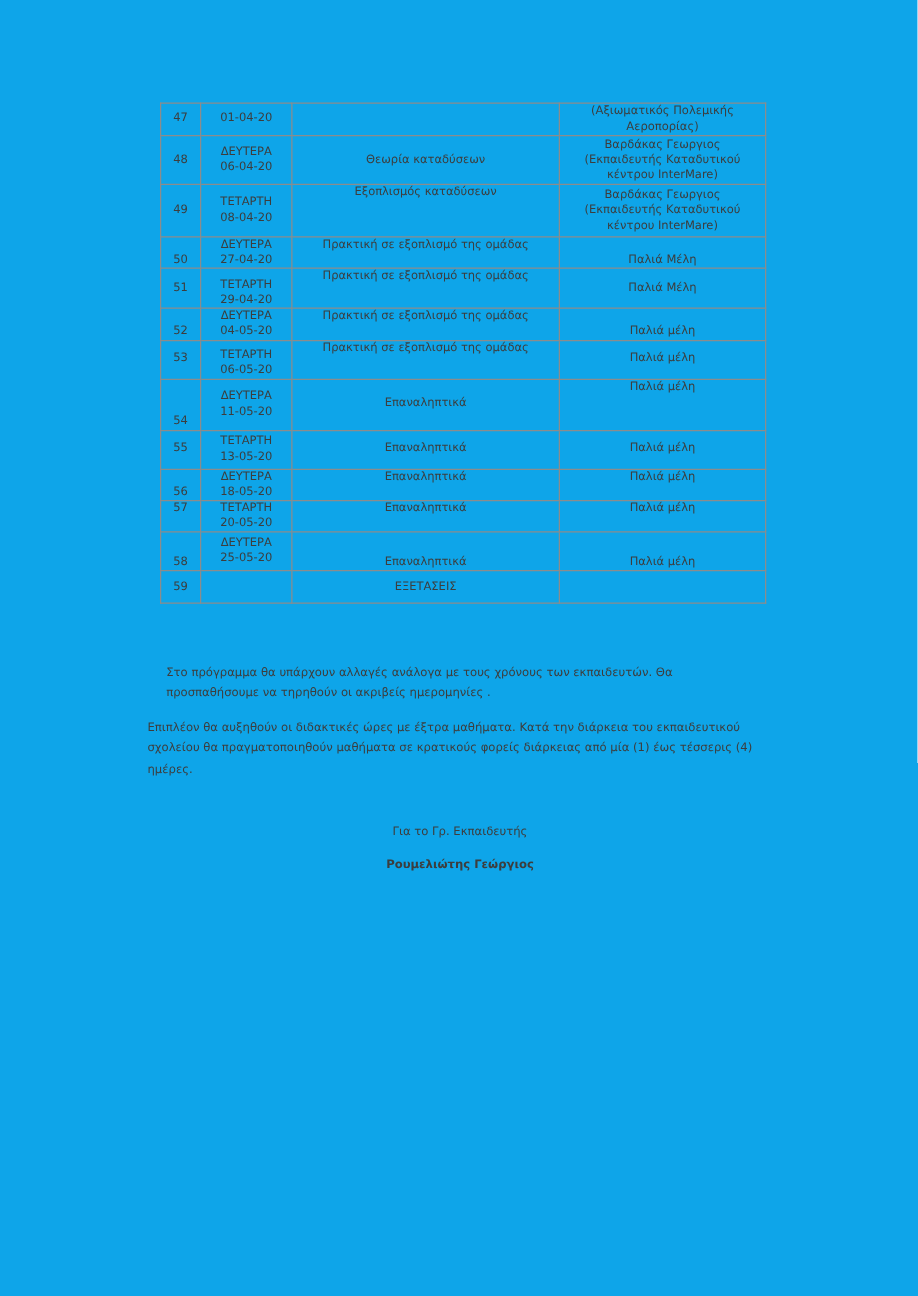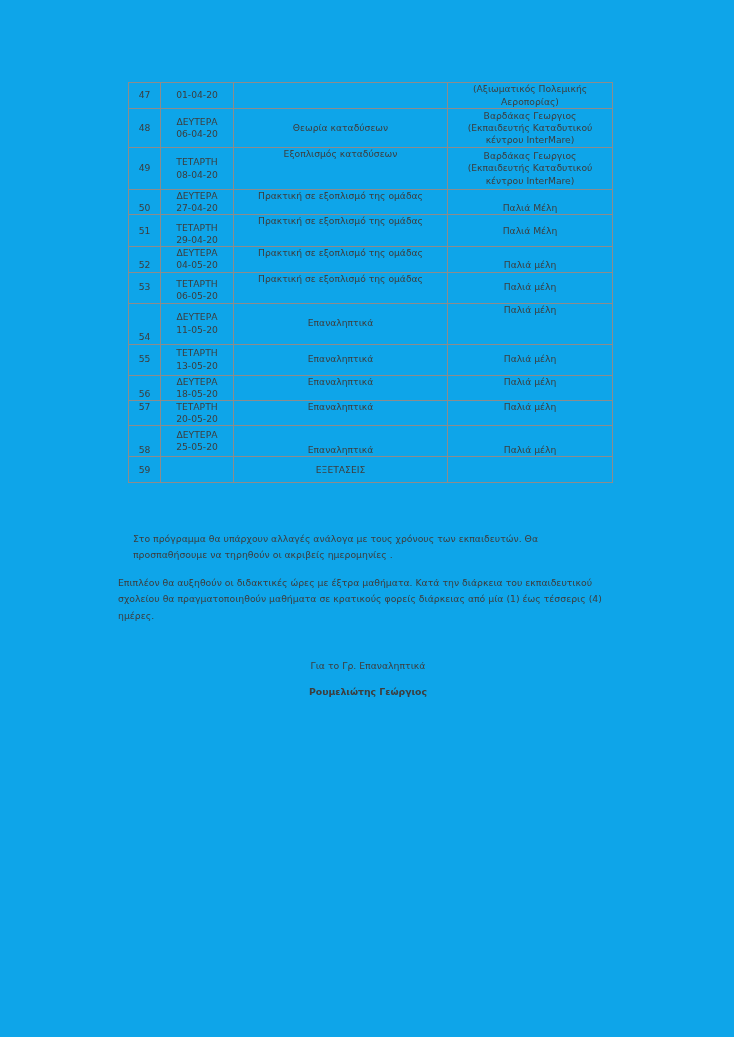--- a/index.html
+++ b/index.html
@@ -186,17 +186,17 @@
             <td class="instr va-mid"></td>
           </tr>
         </tbody>
     </table>
   </div>
 
   <div class="para para-1">Στο πρόγραμμα θα υπάρχουν αλλαγές ανάλογα με τους χρόνους των εκπαιδευτών. Θα προσπαθήσουμε να τηρηθούν οι ακριβείς ημερομηνίες .</div>
 
   <div class="para para-2">Επιπλέον θα αυξηθούν οι διδακτικές ώρες με έξτρα μαθήματα. Κατά την διάρκεια του εκπαιδευτικού σχολείου θα πραγματοποιηθούν μαθήματα σε κρατικούς φορείς διάρκειας από μία (1) έως τέσσερις (4) ημέρες.</div>
 
-  <div class="sig sig-1">Για το Γρ. Επαναληπτικά</div>
+  <div class="sig sig-1">Για το Γρ. Εκπαιδευτής</div>
 
   <div class="sig sig-2">Ρουμελιώτης Γεώργιος</div>
 
 </div>
 
 </body></html>

